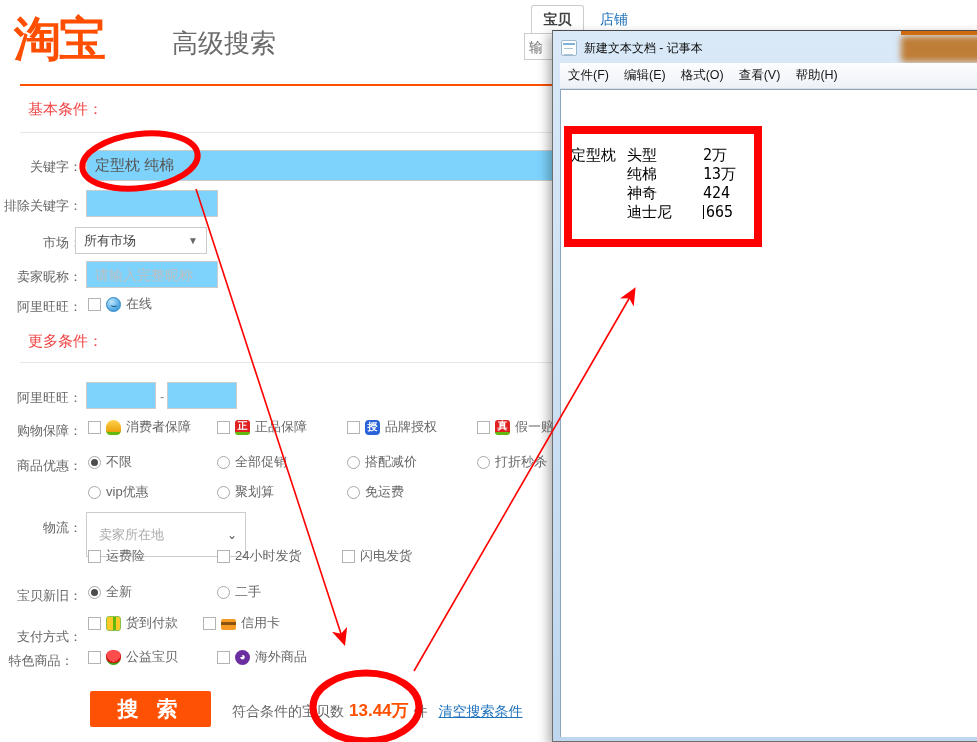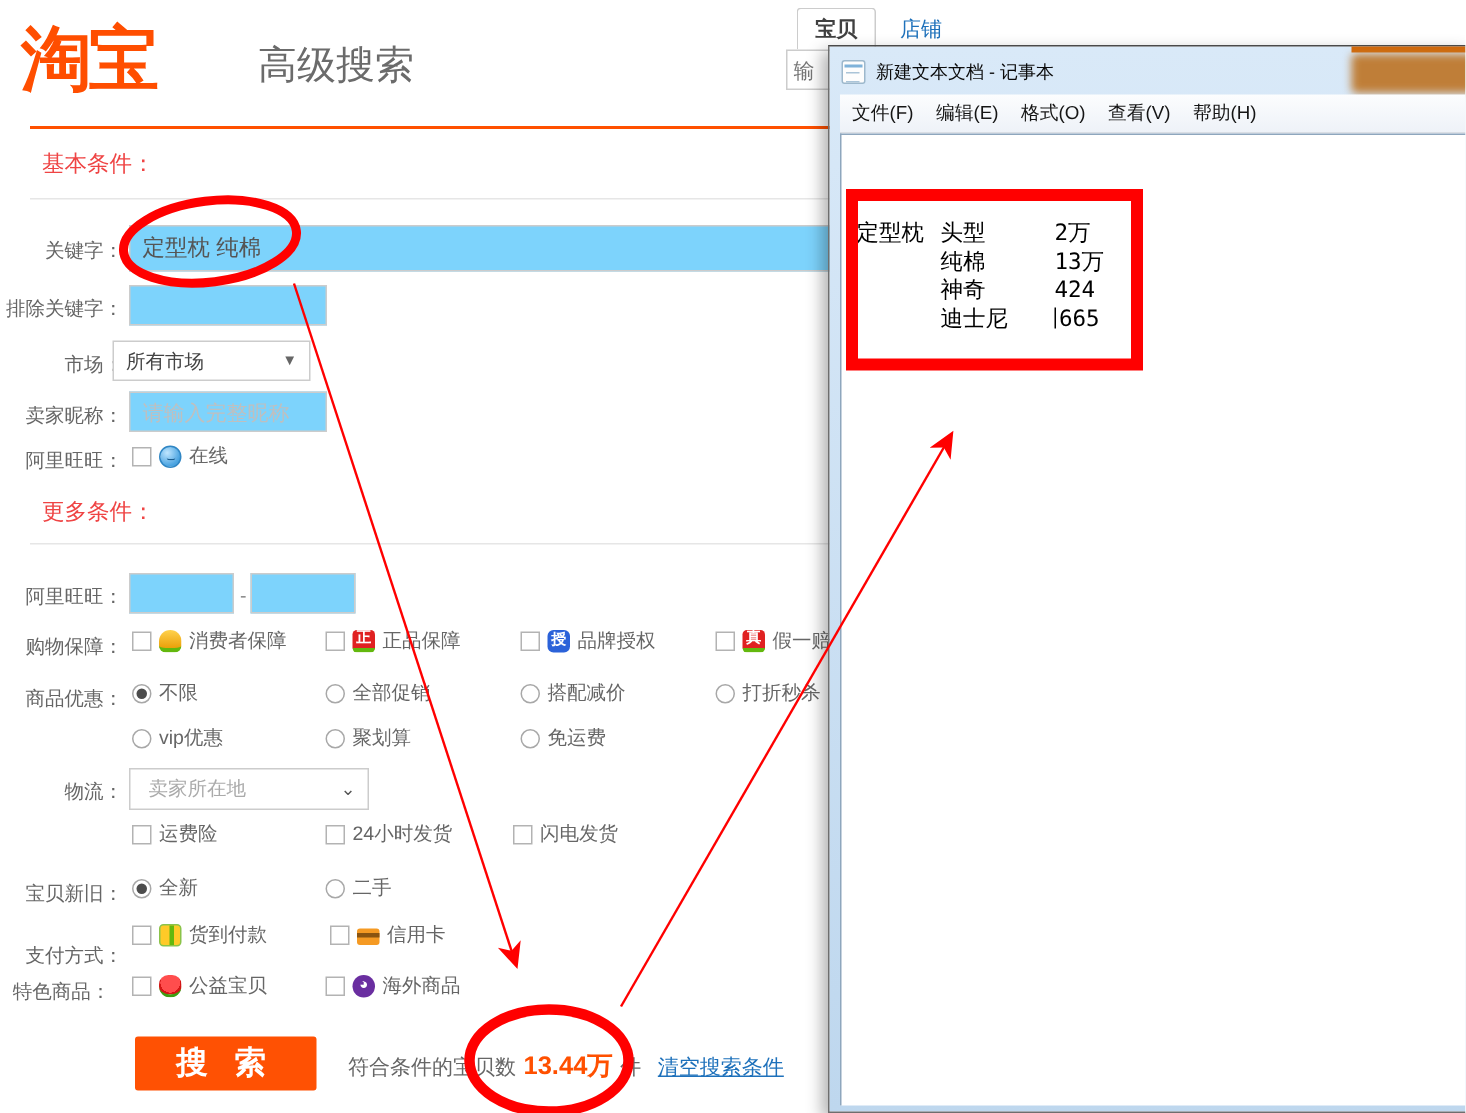--- a/index.html
+++ b/index.html
@@ -180,21 +180,21 @@
     <div class="opt" style="left:217px; top:483px;">
       <span class="rd"></span>
       <span>聚划算</span>
     </div>
     <div class="opt" style="left:347px; top:483px;">
       <span class="rd"></span>
       <span>免运费</span>
     </div>
 
     <div class="lbl" style="top:519px;">物流：</div>
-    <div class="dropdown" style="left:86px; top:512px; width:160px; height:28px; color:#aaa;padding-left:12px;">
+    <div class="dropdown" style="left:86px; top:512px; width:160px; height:45px; color:#aaa;padding-left:12px;">
       <span>卖家所在地</span>
       <span class="dd-chevron">⌄</span>
     </div>
     <div class="opt" style="left:88px; top:547px;">
       <span class="cb"></span>
       <span>运费险</span>
     </div>
     <div class="opt" style="left:217px; top:547px;">
       <span class="cb"></span>
       <span>24小时发货</span>
@@ -213,21 +213,21 @@
       <span class="rd"></span>
       <span>二手</span>
     </div>
 
     <div class="lbl" style="top:628px;">支付方式：</div>
     <div class="opt" style="left:88px; top:614px;">
       <span class="cb"></span>
       <span class="mini-icon ic-cod"></span>
       <span>货到付款</span>
     </div>
-    <div class="opt" style="left:220px; top:614px;">
+    <div class="opt" style="left:203px; top:614px;">
       <span class="cb"></span>
       <span class="mini-icon ic-card"></span>
       <span>信用卡</span>
     </div>
 
     <div class="lbl" style="top:652px;text-align:center;">特色商品：</div>
     <div class="opt" style="left:88px; top:648px;">
       <span class="cb"></span>
       <span class="mini-icon ic-charity"></span>
       <span>公益宝贝</span>

